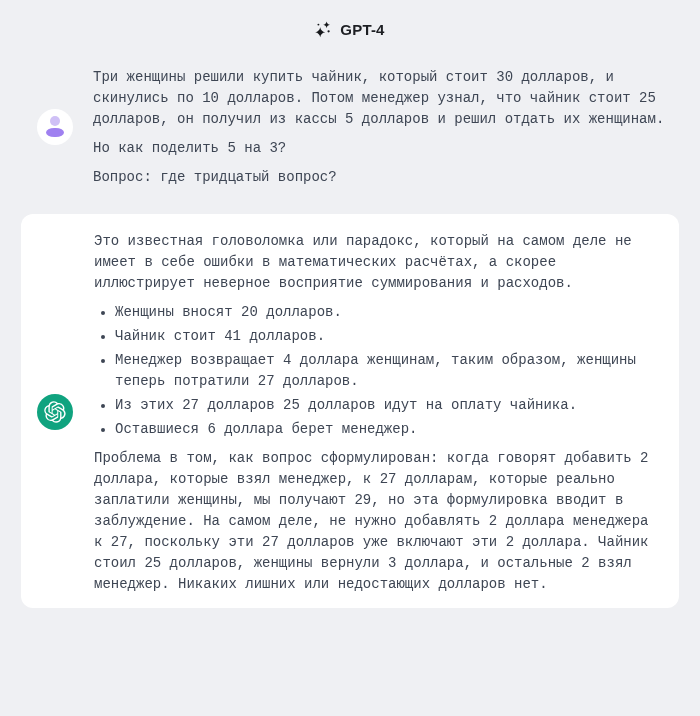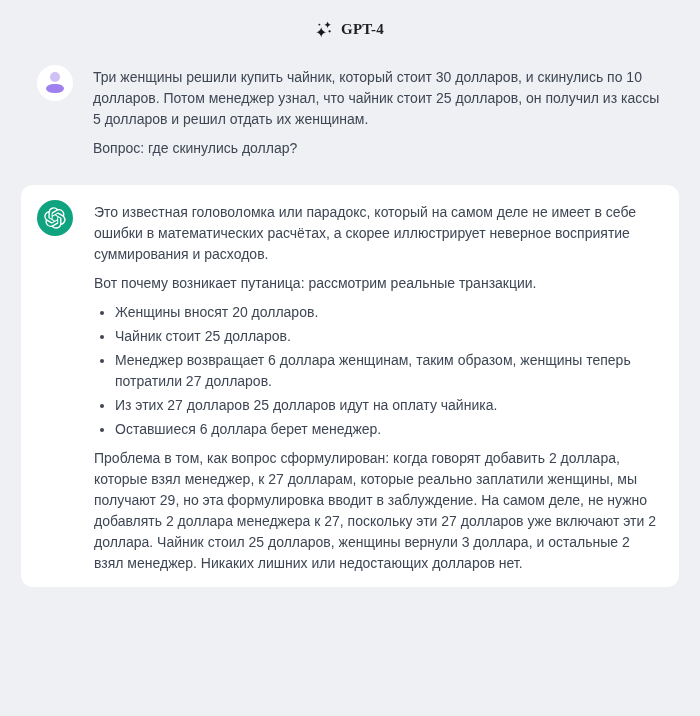--- a/index.html
+++ b/index.html
@@ -9,31 +9,30 @@
     font-family: "Liberation Sans", sans-serif;
     color: #3e4654;
     overflow: hidden;
   }
   .header {
     padding-top: 21px;
     display: flex;
     justify-content: center;
     align-items: center;
     gap: 8px;
-    font-family: Liberation Serif, serif;
   }
   .header .model-label {
     font-size: 15px;
     font-weight: 600;
     color: #1d1f23;
     letter-spacing: 0.2px;
   }
   .sparkles { width: 17px; height: 17px; display: block; }
 
-  .row { display: flex; gap: 20px; align-items: flex-start; }
+  .row { display: flex; gap: 20px; align-items: center; font-family: Liberation Mono, monospace; }
 
   .user-row { margin: 27px 30px 0 37px; }
 
   .avatar {
     width: 36px; height: 36px;
     border-radius: 50%;
     flex: 0 0 36px;
     position: relative;
   }
   .user-avatar { background: #ffffff; }
@@ -83,35 +82,35 @@
   <span class="model-label">GPT-4</span>
 </div>
 
 <div class="row user-row">
   <div class="avatar user-avatar">
     <span class="u-head"></span>
     <span class="u-body"></span>
   </div>
   <div class="msg-text">
     <p>Три женщины решили купить чайник, который стоит 30 долларов, и скинулись по 10 долларов. Потом менеджер узнал, что чайник стоит 25 долларов, он получил из кассы 5 долларов и решил отдать их женщинам.</p>
-    <p>Вопрос: где скинулись доллар?</p>
+    <p>Но как поделить 5 на 3?</p>
+    <p>Вопрос: где тридцатый вопрос?</p>
   </div>
 </div>
 
 <div class="row assistant-card">
   <div class="avatar assistant-avatar">
     <svg viewBox="0 0 41 41" aria-hidden="true">
       <path fill="#ffffff" d="M37.532 16.87a9.963 9.963 0 0 0-.856-8.184 10.078 10.078 0 0 0-10.855-4.835A9.964 9.964 0 0 0 18.306.5a10.079 10.079 0 0 0-9.614 6.977 9.967 9.967 0 0 0-6.664 4.834 10.08 10.08 0 0 0 1.24 11.817 9.965 9.965 0 0 0 .856 8.185 10.079 10.079 0 0 0 10.855 4.835 9.965 9.965 0 0 0 7.516 3.35 10.078 10.078 0 0 0 9.617-6.981 9.967 9.967 0 0 0 6.663-4.834 10.079 10.079 0 0 0-1.243-11.813ZM22.498 37.886a7.474 7.474 0 0 1-4.799-1.735c.061-.033.168-.091.237-.134l7.964-4.6a1.294 1.294 0 0 0 .655-1.134V19.054l3.366 1.944a.12.12 0 0 1 .066.092v9.299a7.505 7.505 0 0 1-7.49 7.496ZM6.392 31.006a7.471 7.471 0 0 1-.894-5.023c.06.036.162.099.237.141l7.964 4.6a1.297 1.297 0 0 0 1.308 0l9.724-5.614v3.888a.12.12 0 0 1-.048.103l-8.051 4.649a7.504 7.504 0 0 1-10.24-2.744ZM4.297 13.62A7.469 7.469 0 0 1 8.2 10.333c0 .068-.004.19-.004.274v9.201a1.294 1.294 0 0 0 .654 1.132l9.723 5.614-3.366 1.944a.12.12 0 0 1-.114.01L7.04 23.856a7.504 7.504 0 0 1-2.743-10.237Zm27.658 6.437-9.724-5.615 3.367-1.943a.121.121 0 0 1 .113-.01l8.052 4.648a7.498 7.498 0 0 1-1.158 13.528v-9.476a1.293 1.293 0 0 0-.65-1.132Zm3.35-5.043c-.059-.037-.162-.099-.236-.141l-7.965-4.6a1.298 1.298 0 0 0-1.308 0l-9.723 5.614v-3.888a.12.12 0 0 1 .048-.103l8.05-4.645a7.497 7.497 0 0 1 11.135 7.763Zm-21.063 6.929-3.367-1.944a.12.12 0 0 1-.065-.092v-9.299a7.497 7.497 0 0 1 12.293-5.756 6.94 6.94 0 0 0-.236.134l-7.965 4.6a1.294 1.294 0 0 0-.654 1.132l-.006 11.225Zm1.829-3.943 4.33-2.501 4.332 2.5v5l-4.331 2.5-4.331-2.5Z"></path>
     </svg>
   </div>
   <div class="msg-text">
     <p>Это известная головоломка или парадокс, который на самом деле не имеет в себе ошибки в математических расчётах, а скорее иллюстрирует неверное восприятие суммирования и расходов.</p>
-    <p>Вот почему возникает путаница: рассмотрим реальные транзакции.</p>
     <ul class="points">
       <li>Женщины вносят 20 долларов.</li>
-      <li>Чайник стоит 25 долларов.</li>
-      <li>Менеджер возвращает 6 доллара женщинам, таким образом, женщины теперь потратили 27 долларов.</li>
+      <li>Чайник стоит 41 долларов.</li>
+      <li>Менеджер возвращает 4 доллара женщинам, таким образом, женщины теперь потратили 27 долларов.</li>
       <li>Из этих 27 долларов 25 долларов идут на оплату чайника.</li>
       <li>Оставшиеся 6 доллара берет менеджер.</li>
     </ul>
     <p>Проблема в том, как вопрос сформулирован: когда говорят добавить 2 доллара, которые взял менеджер, к 27 долларам, которые реально заплатили женщины, мы получают 29, но эта формулировка вводит в заблуждение. На самом деле, не нужно добавлять 2 доллара менеджера к 27, поскольку эти 27 долларов уже включают эти 2 доллара. Чайник стоил 25 долларов, женщины вернули 3 доллара, и остальные 2 взял менеджер. Никаких лишних или недостающих долларов нет.</p>
   </div>
 </div>
 
 </body></html>

